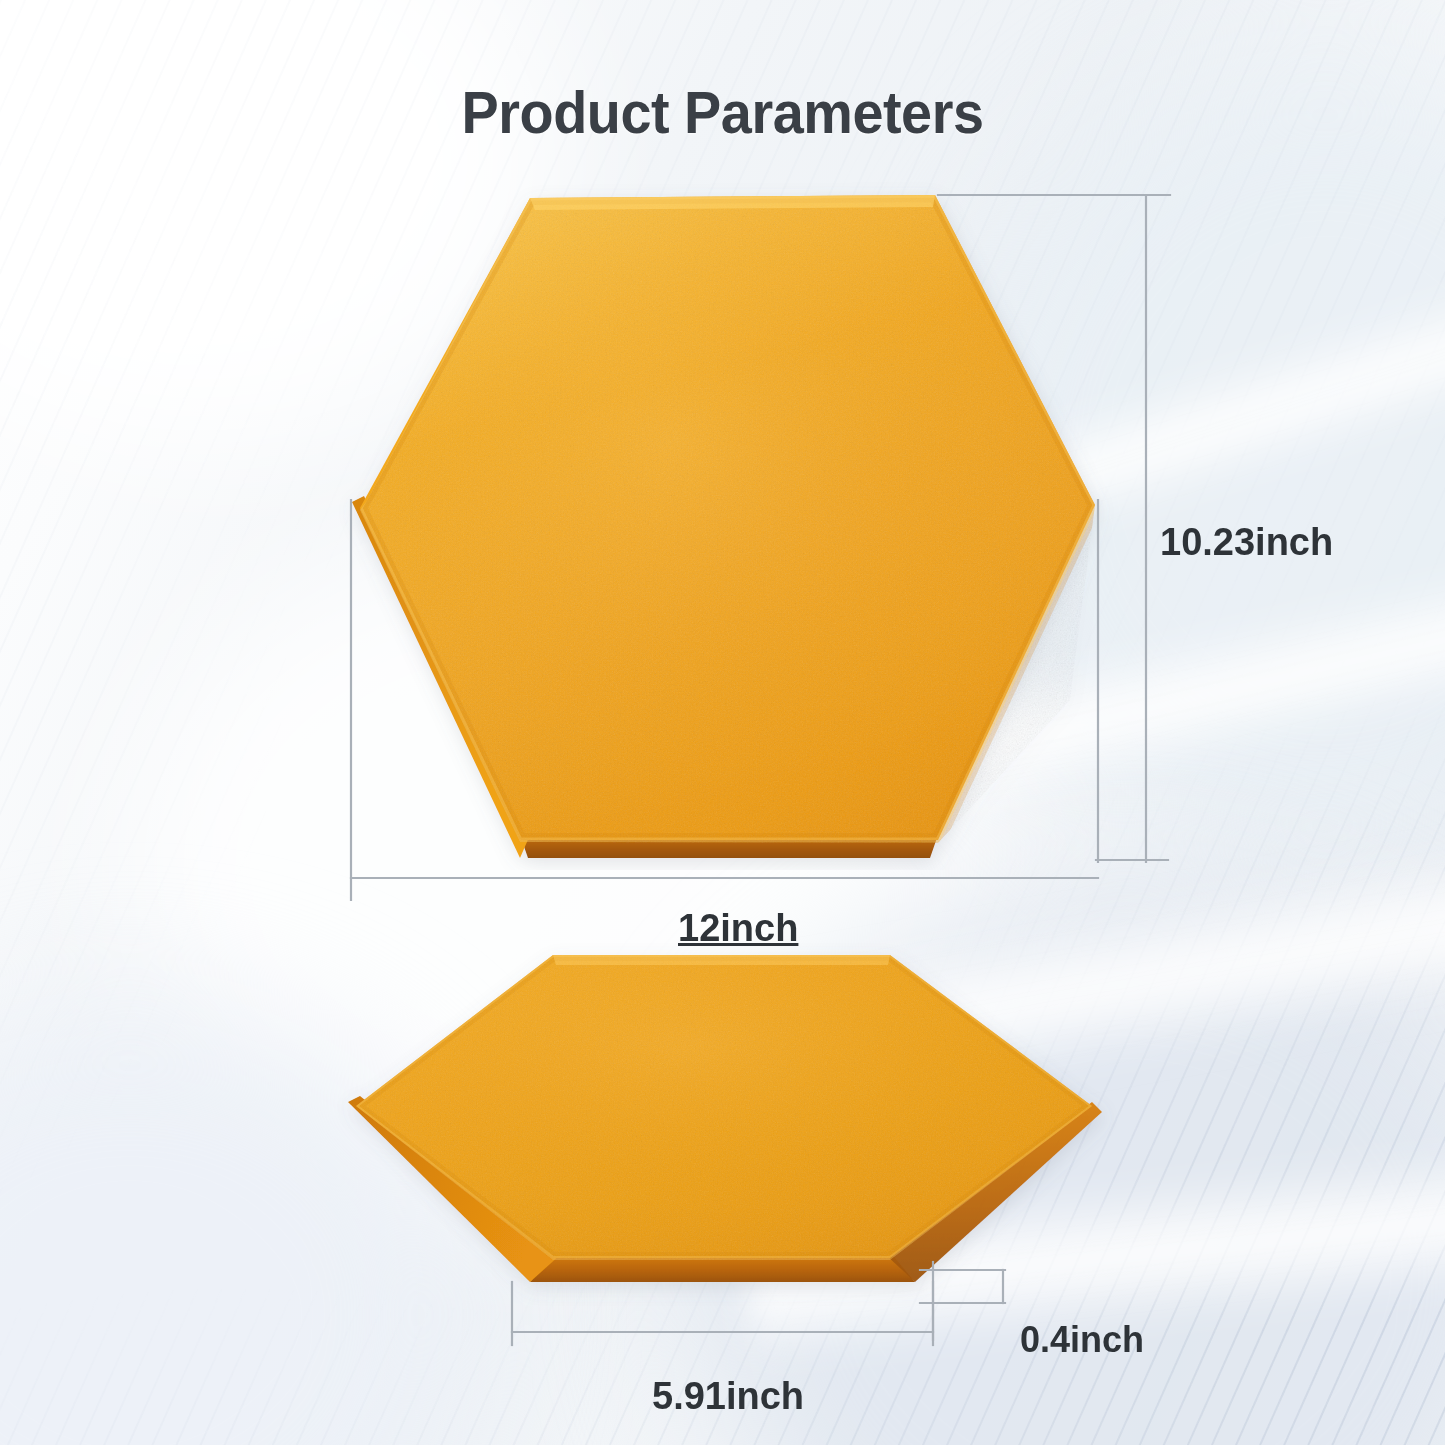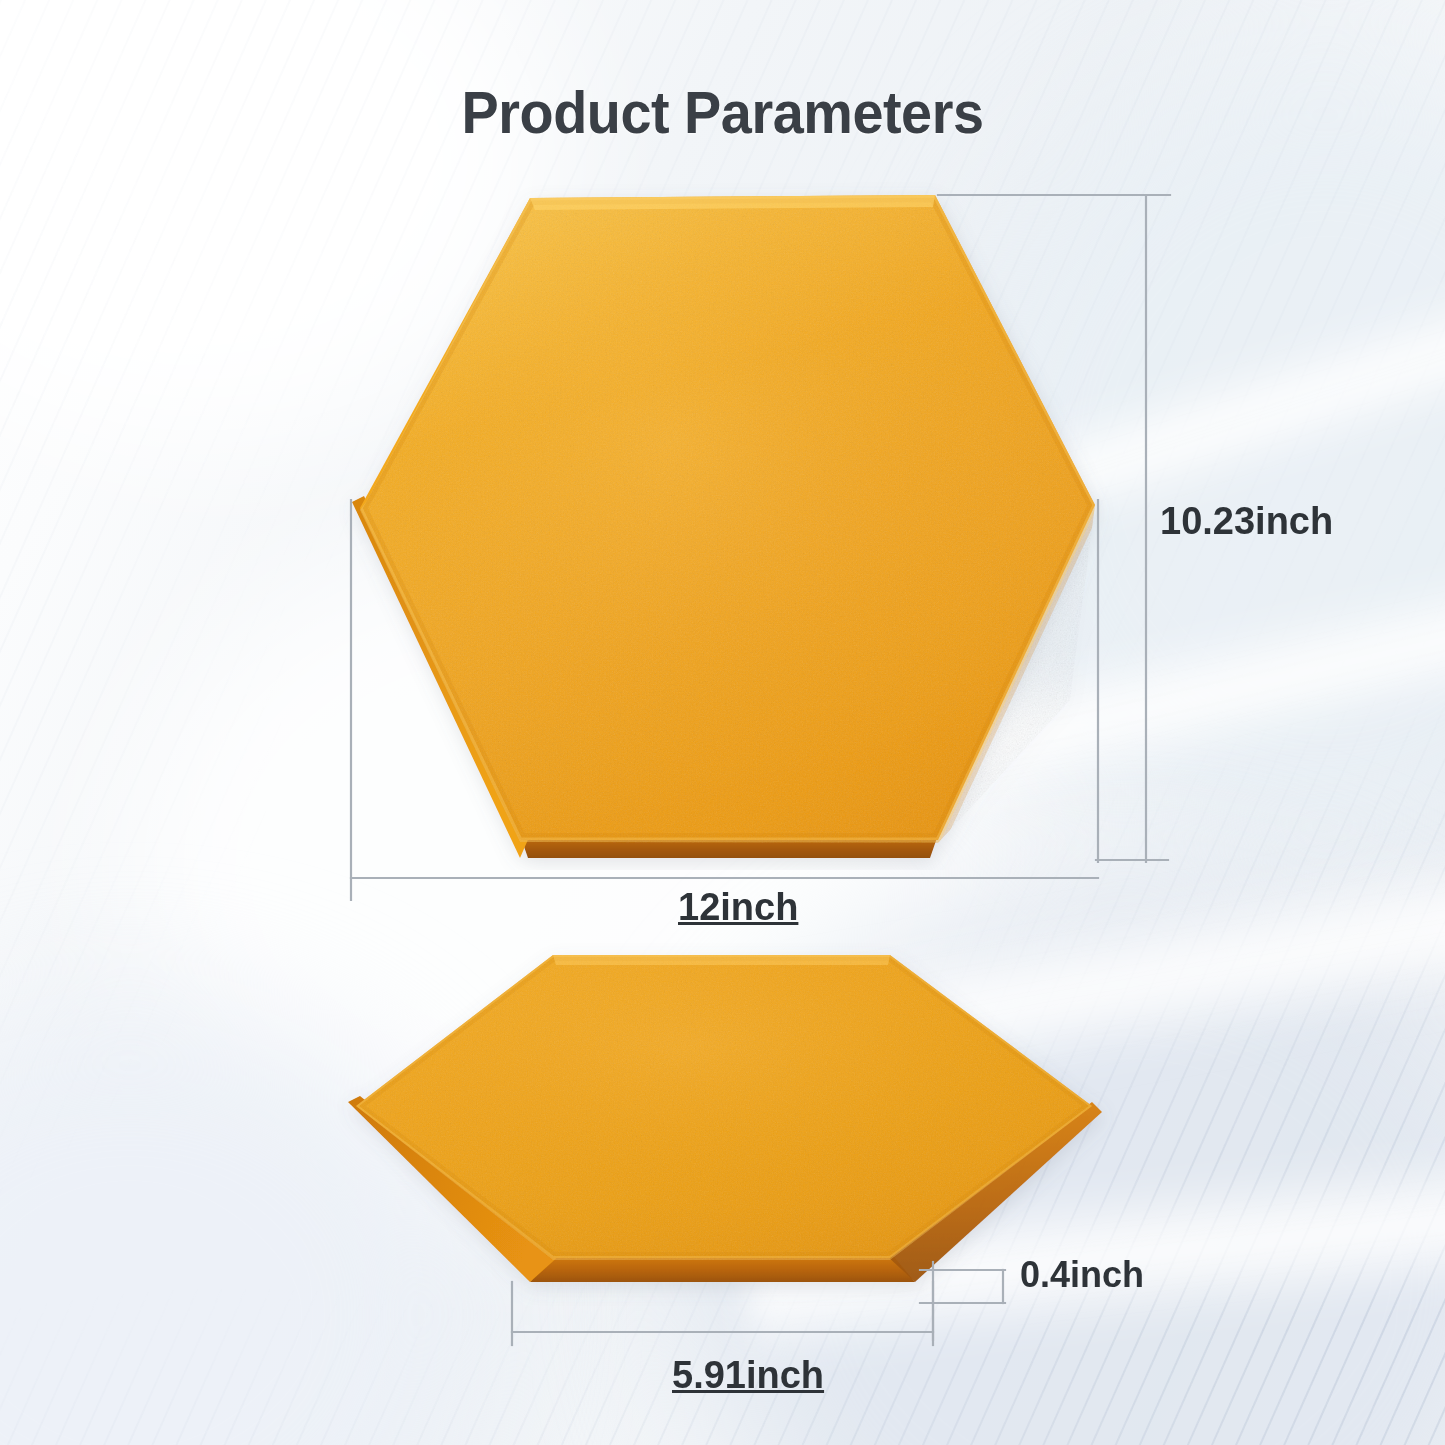--- a/index.html
+++ b/index.html
@@ -116,25 +116,26 @@
     position: absolute;
     inset: 0;
     pointer-events: none;
   }
   .dim-label {
     position: absolute;
     font-size: 38px;
     font-weight: 600;
     color: #2e3338;
     white-space: nowrap;
+    margin-top: 21px;
   }
   .lbl-height { left: 1160px; top: 500px; }
   .lbl-width  { left: 678px;  top: 886px; text-decoration: underline; }
-  .lbl-thick  { left: 1020px; top: 1254px; font-size: 36px; }
-  .lbl-short  { left: 672px;  top: 1354px; text-decoration: underline; }
+  .lbl-thick  { left: 1020px; top: 1298px; font-size: 36px; }
+  .lbl-short  { left: 652px;  top: 1354px; }
 
   
   .panel { position: absolute; }
 
   .hex-top-wrap { left: 330px; top: 180px; width: 800px; height: 690px; }
   .hex-bot-wrap { left: 330px; top: 930px; width: 800px; height: 400px; }
 
   .felt-noise { pointer-events: none; }
 </style>
 </head>

